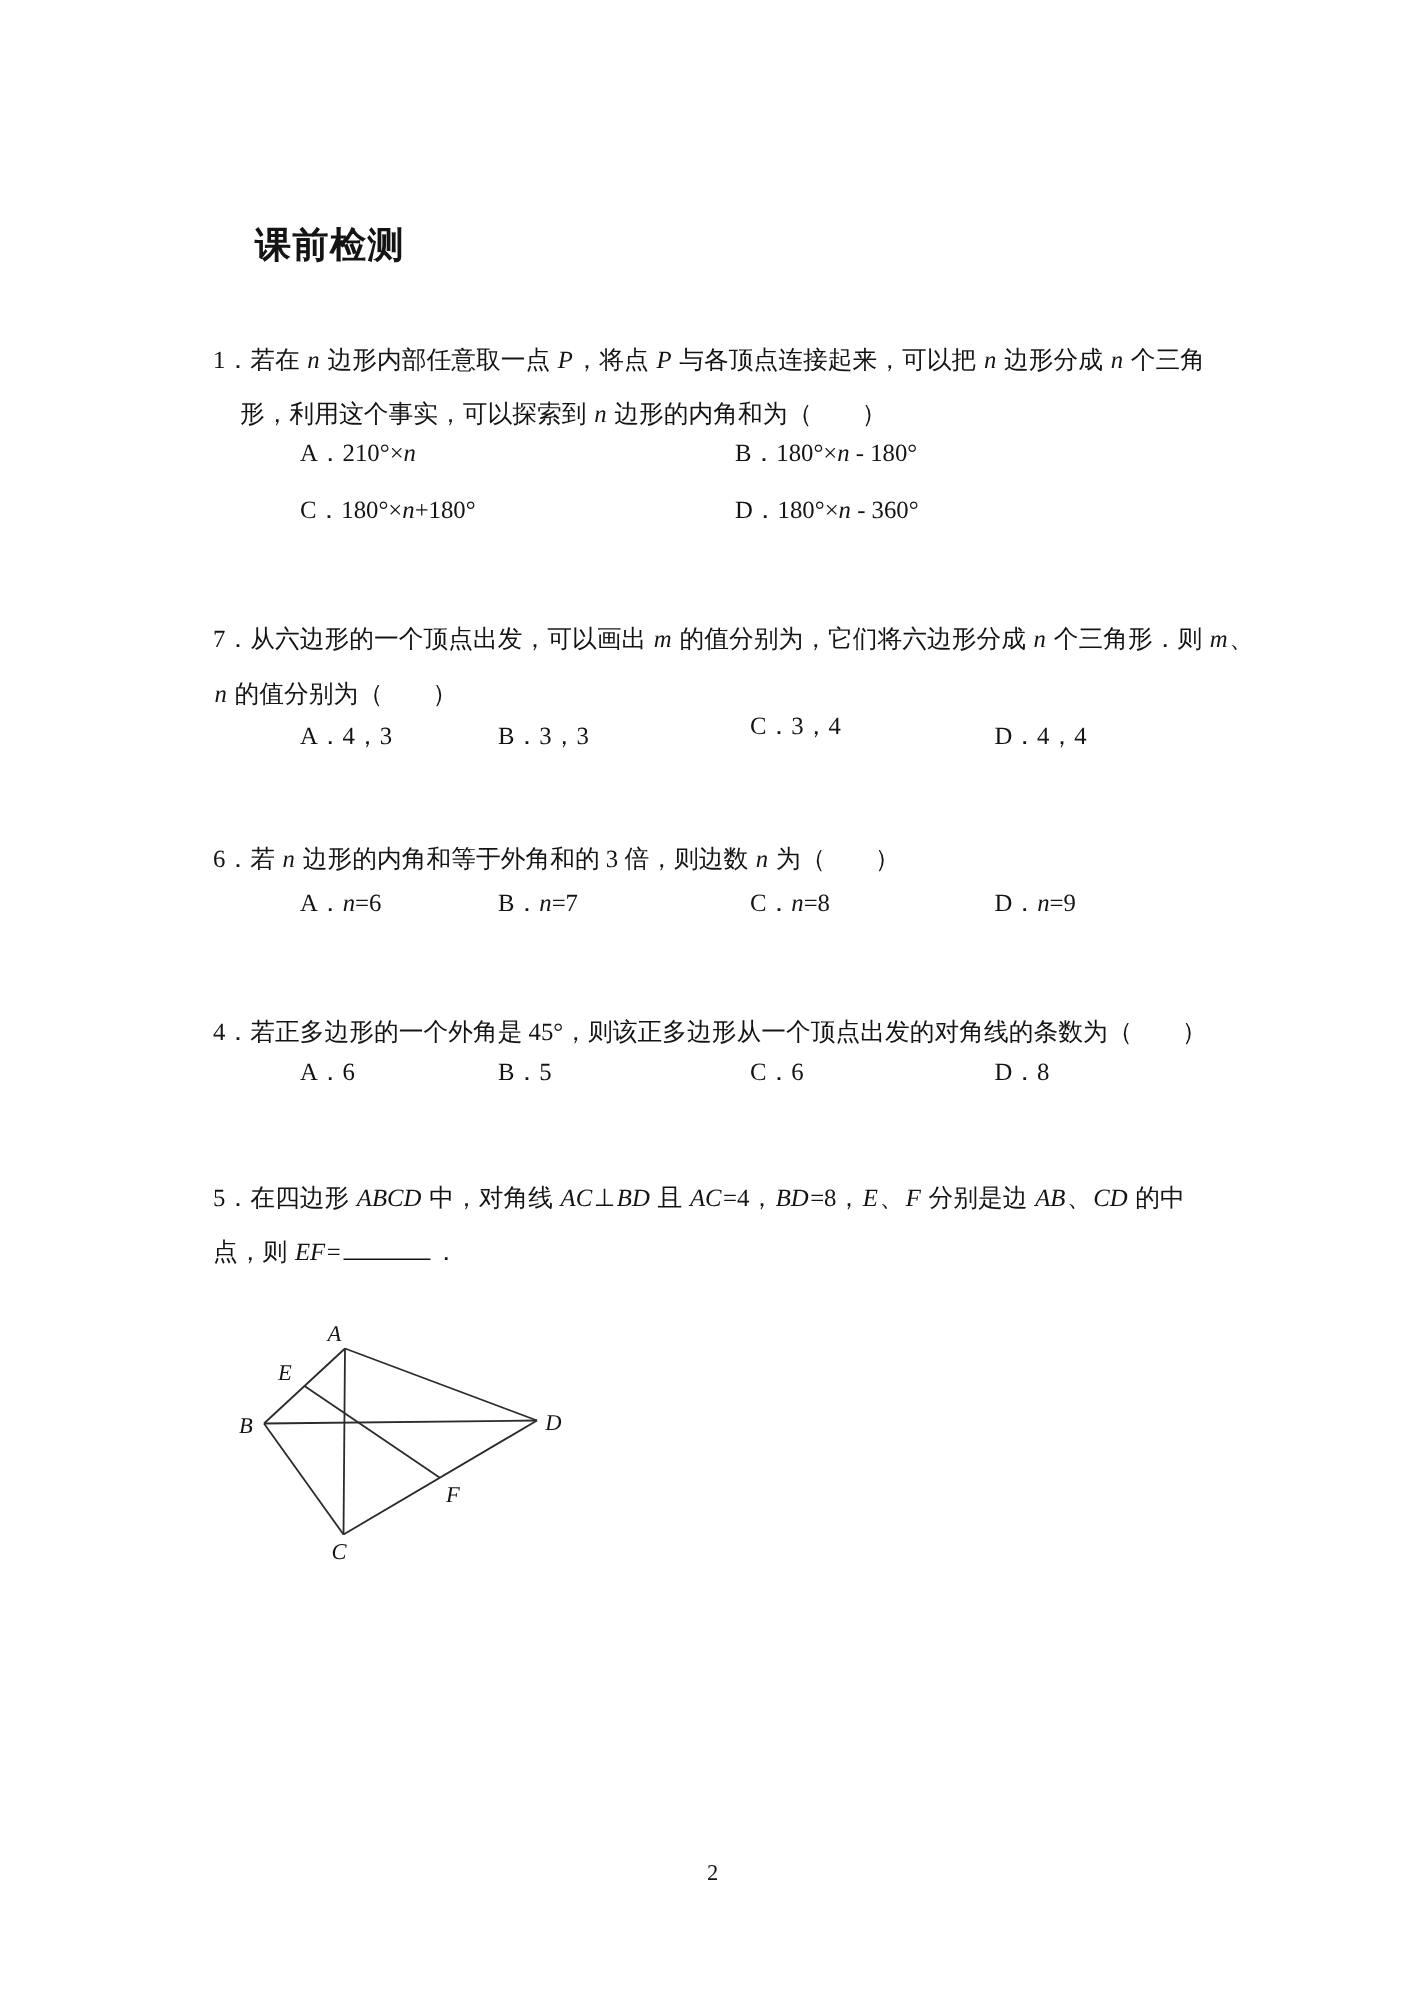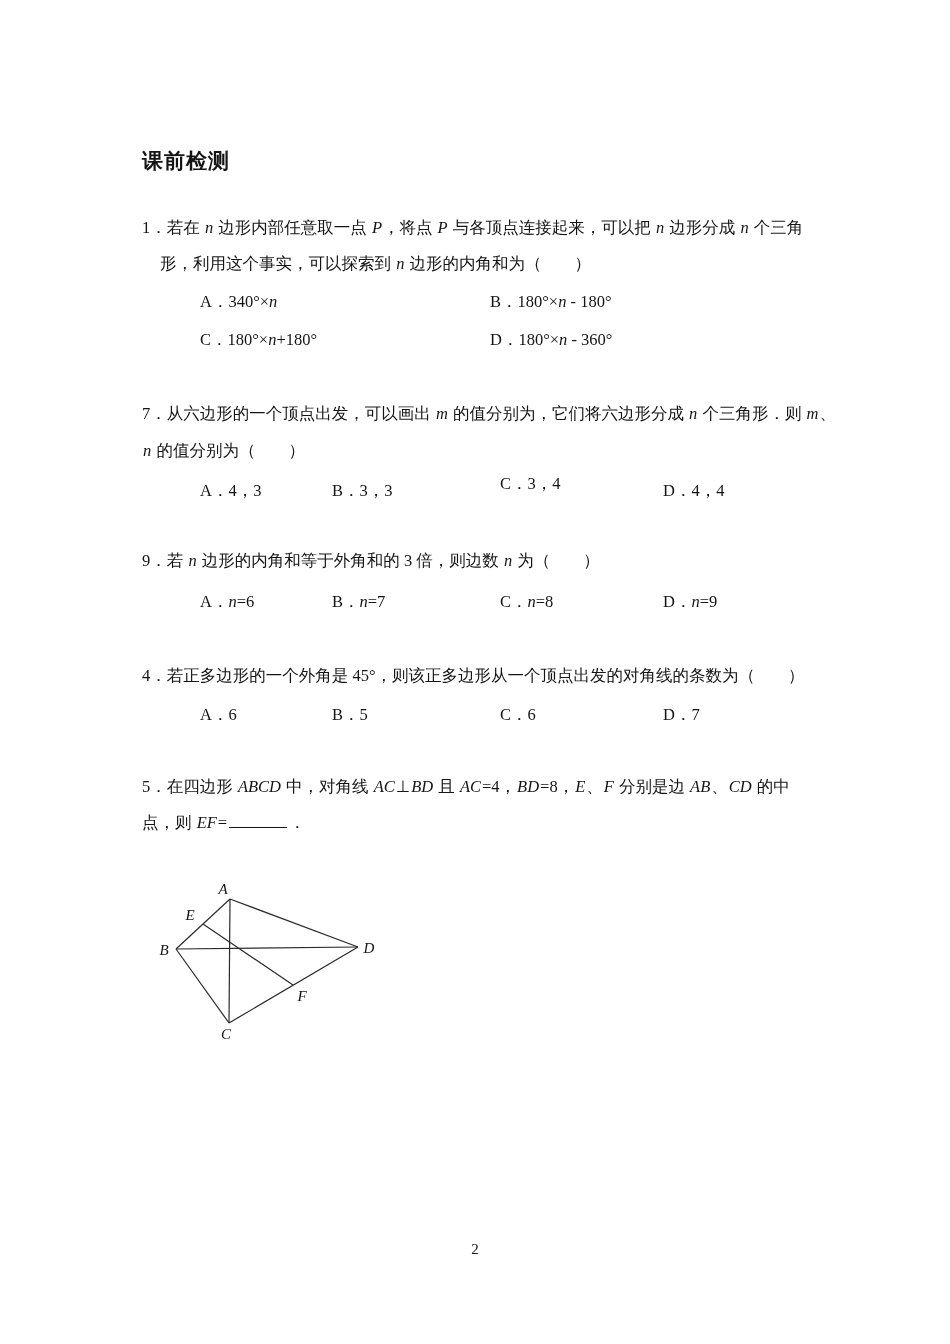--- a/index.html
+++ b/index.html
@@ -8,24 +8,25 @@
     background:#ffffff;
     position:relative;
     font-family:"Liberation Serif", serif;
     color:#141414;
     overflow:hidden;
   }
   .abs{position:absolute;white-space:pre;}
   .title{
     font-family:Liberation Mono, monospace;
     font-weight:700;
-    font-size:21px;
+    font-size:24px;
     letter-spacing:1px;
+    margin-left:28px;
   }
-  .body-line{font-size:16.5px;line-height:1.2;}
+  .body-line{font-size:16.5px;line-height:1.2;margin-top:12px;}
   .body-line i{font-style:italic;padding:0 1px;}
   .opt{font-size:16.5px;}
   .blank{
     display:inline-block;
     width:58px;
     height:2px;
     border-bottom:1.2px solid #141414;
     vertical-align:baseline;
     margin:0 2px 0 2px;
   }
@@ -45,43 +46,43 @@
 </style>
 </head>
 <body>
 
 <div>
 
   <div class="abs title" style="left:142px;top:147px">课前检测</div>
 
   <div class="abs body-line" style="left:142px;top:218px"><span>1．若在 </span><i>n</i><span> 边形内部任意取一点 </span><i>P</i><span>，将点 </span><i>P</i><span> 与各顶点连接起来，可以把 </span><i>n</i><span> 边形分成 </span><i>n</i><span> 个三角</span></div>
   <div class="abs body-line" style="left:160px;top:254px"><span>形，利用这个事实，可以探索到 </span><i>n</i><span> 边形的内角和为（　　）</span></div>
-  <div class="abs opt" style="left:200px;top:291px"><span>A．340°×</span><i>n</i></div>
+  <div class="abs opt" style="left:200px;top:291px"><span>A．210°×</span><i>n</i></div>
   <div class="abs opt" style="left:490px;top:291px"><span>B．180°×</span><i>n</i><span> - 180°</span></div>
   <div class="abs opt" style="left:200px;top:329px"><span>C．180°×</span><i>n</i><span>+180°</span></div>
   <div class="abs opt" style="left:490px;top:329px"><span>D．180°×</span><i>n</i><span> - 360°</span></div>
 
   <div class="abs body-line" style="left:142px;top:404px"><span>7．从六边形的一个顶点出发，可以画出 </span><i>m</i><span> 的值分别为，它们将六边形分成 </span><i>n</i><span> 个三角形．则 </span><i>m</i><span>、</span></div>
   <div class="abs body-line" style="left:142px;top:441px"><i>n</i><span> 的值分别为（　　）</span></div>
   <div class="abs opt" style="left:200px;top:480px"><span>A．4，3</span></div>
   <div class="abs opt" style="left:332px;top:480px"><span>B．3，3</span></div>
   <div class="abs opt" style="left:500px;top:473px"><span>C．3，4</span></div>
   <div class="abs opt" style="left:663px;top:480px"><span>D．4，4</span></div>
 
-  <div class="abs body-line" style="left:142px;top:551px"><span>9．若 </span><i>n</i><span> 边形的内角和等于外角和的 3 倍，则边数 </span><i>n</i><span> 为（　　）</span></div>
+  <div class="abs body-line" style="left:142px;top:551px"><span>6．若 </span><i>n</i><span> 边形的内角和等于外角和的 3 倍，则边数 </span><i>n</i><span> 为（　　）</span></div>
   <div class="abs opt" style="left:200px;top:591px"><span>A．</span><i>n</i><span>=6</span></div>
   <div class="abs opt" style="left:332px;top:591px"><span>B．</span><i>n</i><span>=7</span></div>
   <div class="abs opt" style="left:500px;top:591px"><span>C．</span><i>n</i><span>=8</span></div>
   <div class="abs opt" style="left:663px;top:591px"><span>D．</span><i>n</i><span>=9</span></div>
 
   <div class="abs body-line" style="left:142px;top:666px"><span>4．若正多边形的一个外角是 45°，则该正多边形从一个顶点出发的对角线的条数为（　　）</span></div>
   <div class="abs opt" style="left:200px;top:704px"><span>A．6</span></div>
   <div class="abs opt" style="left:332px;top:704px"><span>B．5</span></div>
   <div class="abs opt" style="left:500px;top:704px"><span>C．6</span></div>
-  <div class="abs opt" style="left:663px;top:704px"><span>D．7</span></div>
+  <div class="abs opt" style="left:663px;top:704px"><span>D．8</span></div>
 
   <div class="abs body-line" style="left:142px;top:777px"><span>5．在四边形 </span><i>ABCD</i><span> 中，对角线 </span><i>AC</i><span>⊥</span><i>BD</i><span> 且 </span><i>AC</i><span>=4，</span><i>BD</i><span>=8，</span><i>E</i><span>、</span><i>F</i><span> 分别是边 </span><i>AB</i><span>、</span><i>CD</i><span> 的中</span></div>
   <div class="abs body-line" style="left:142px;top:813px"><span><span>点，则 </span><i>EF</i><span>=</span></span><span class="blank"></span><span>．</span></div>
 
   <div class="abs figure-wrap">
     <svg width="240" height="170" viewBox="0 0 240 170">
       <line class="fig-line" x1="74" y1="20" x2="20" y2="70"></line>
       <line class="fig-line" x1="20" y1="70" x2="73" y2="144"></line>
       <line class="fig-line" x1="73" y1="144" x2="202" y2="68"></line>
       <line class="fig-line" x1="202" y1="68" x2="74" y2="20"></line>

